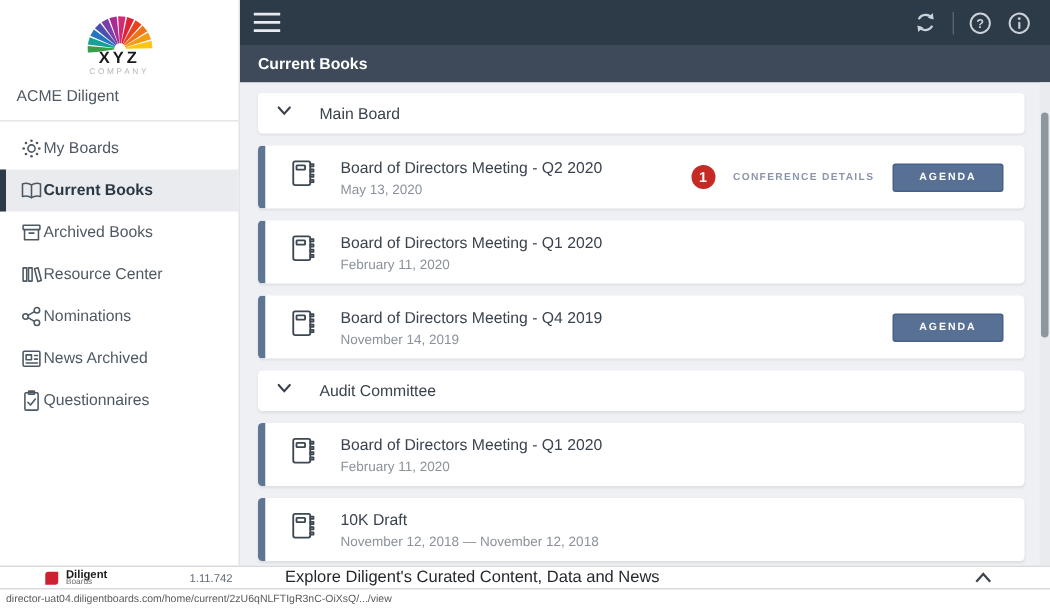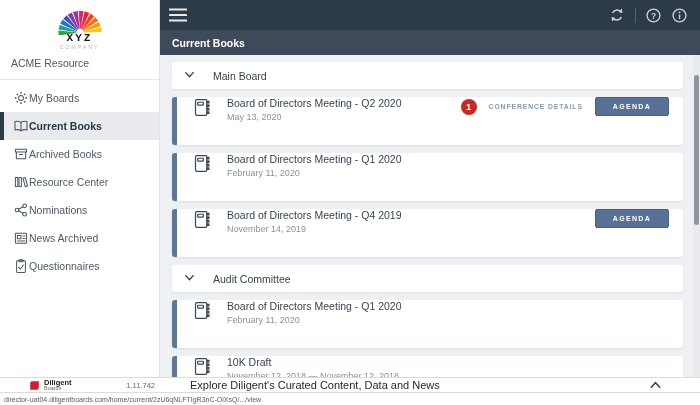--- a/index.html
+++ b/index.html
@@ -4,21 +4,21 @@
 <style>
   * { margin:0; padding:0; box-sizing:border-box; }
   html,body { width:700px; height:405px; overflow:hidden; background:#fff;
               font-family:"Liberation Sans", sans-serif; }
   .app { position:relative; width:700px; height:405px; background:#fff; }
 
   
   .sidebar { position:absolute; left:0; top:0; width:160px; height:377px;
              background:#fff; border-right:1px solid #e2e4e7; z-index:3; }
   .logo-area { text-align:center; padding-top:5px; }
-  .logo-xyz { font-size:11px; font-weight:bold; letter-spacing:2px; color:#17191c; margin-top:-7px;font-family:Liberation Mono, monospace; }
+  .logo-xyz { font-size:11px; font-weight:bold; letter-spacing:2px; color:#17191c; margin-top:-7px; }
   .logo-company { font-size:5.5px; letter-spacing:1.8px; color:#b3b7bb; margin-top:0px; }
   .account-label { padding:7px 12px 0 11px; font-size:10.5px; color:#4e5964; }
   .side-divider { border-top:1px solid #e4e6e9; margin:10px 0 4px 0; }
   .menu-item { display:flex; align-items:center; height:28px; padding-left:8px;
                gap:0; font-size:10.5px; color:#4e5964; cursor:pointer;
                border-left:4px solid transparent; }
   .menu-item .icon { display:flex; width:17px; justify-content:center; }
   .menu-item.selected { background:#e9ebee; border-left-color:#2d3a47;
                         font-weight:bold; color:#2c3744; }
 
@@ -31,21 +31,21 @@
   .iconbtn { display:flex; align-items:center; cursor:pointer; }
   .subbar { height:25px; background:#3e4a59; color:#fff; display:flex; align-items:center;
             padding:0 12px; font-size:10.5px; font-weight:bold; }
   .content { height:322px; background:#eef0f3; padding:7px 17px 0 12px; overflow:hidden; }
 
   .section-head { display:flex; align-items:center; height:27px; background:#fff;
                   border-radius:3px; box-shadow:0 1px 2px rgba(0,0,0,.07);
                   margin-bottom:8px; padding:0 11px; cursor:pointer; }
   .section-title { font-size:10.5px; color:#39424d; margin-left:17px; }
 
-  .book-row { display:flex; align-items:flex-start; height:48px; background:#fff;
+  .book-row { display:flex; align-items:center; height:42px; background:#fff;
               border-radius:3px; box-shadow:0 1px 2px rgba(0,0,0,.08);
               margin-bottom:8px; border-left:5px solid #5e7694; padding-right:14px;
               cursor:pointer; }
   .book-icon-wrap { width:50px; display:flex; justify-content:center; }
   .book-texts { display:flex; flex-direction:column; gap:3px; }
   .book-title { font-size:10.5px; color:#3a434e; }
   .book-date { font-size:9px; color:#8b929b; }
   .row-right { margin-left:auto; display:flex; align-items:center; gap:12px; }
   .badge { width:16px; height:16px; border-radius:50%; background:#c62a25; color:#fff;
            font-size:9.5px; font-weight:bold; display:flex; align-items:center;
@@ -95,21 +95,21 @@
           <path d="M 31.7 28.5 L 30.5 7.0 L 36.4 7.4 L 32.8 28.6 Z" fill="#d02a74"></path>
           <path d="M 33.0 28.6 L 37.7 7.6 L 43.2 9.6 L 33.9 28.9 Z" fill="#e02237"></path>
           <path d="M 34.1 29.0 L 44.4 10.1 L 49.2 13.5 L 35.0 29.6 Z" fill="#e8431f"></path>
           <path d="M 35.1 29.8 L 50.1 14.4 L 53.9 18.9 L 35.8 30.6 Z" fill="#f07318"></path>
           <path d="M 35.9 30.8 L 54.5 20.0 L 56.9 25.4 L 36.3 31.7 Z" fill="#f59c14"></path>
           <path d="M 36.4 31.9 L 57.2 26.6 L 58.0 32.5 L 36.5 32.9 Z" fill="#fdc50f"></path>
         </svg>
       <div class="logo-xyz">XYZ</div>
       <div class="logo-company">COMPANY</div>
     </div>
-    <div class="account-label">ACME Resource</div>
+    <div class="account-label">ACME Diligent</div>
     <div class="side-divider"></div>
     <div id="sidebar-menu">
         <div class="menu-item">
           <span class="icon">
             <svg width="16" height="16" viewBox="0 0 20 20">
               <circle cx="10" cy="10" r="3" stroke="#4d5862" stroke-width="1.3" fill="none" stroke-linejoin="round" stroke-linecap="round"></circle>
               <g fill="#4d5862">
                 <circle cx="16.5" cy="10" r="1.1"></circle>
                 <circle cx="14.6" cy="5.4" r="1.1"></circle>
                 <circle cx="10" cy="3.5" r="1.1"></circle>

